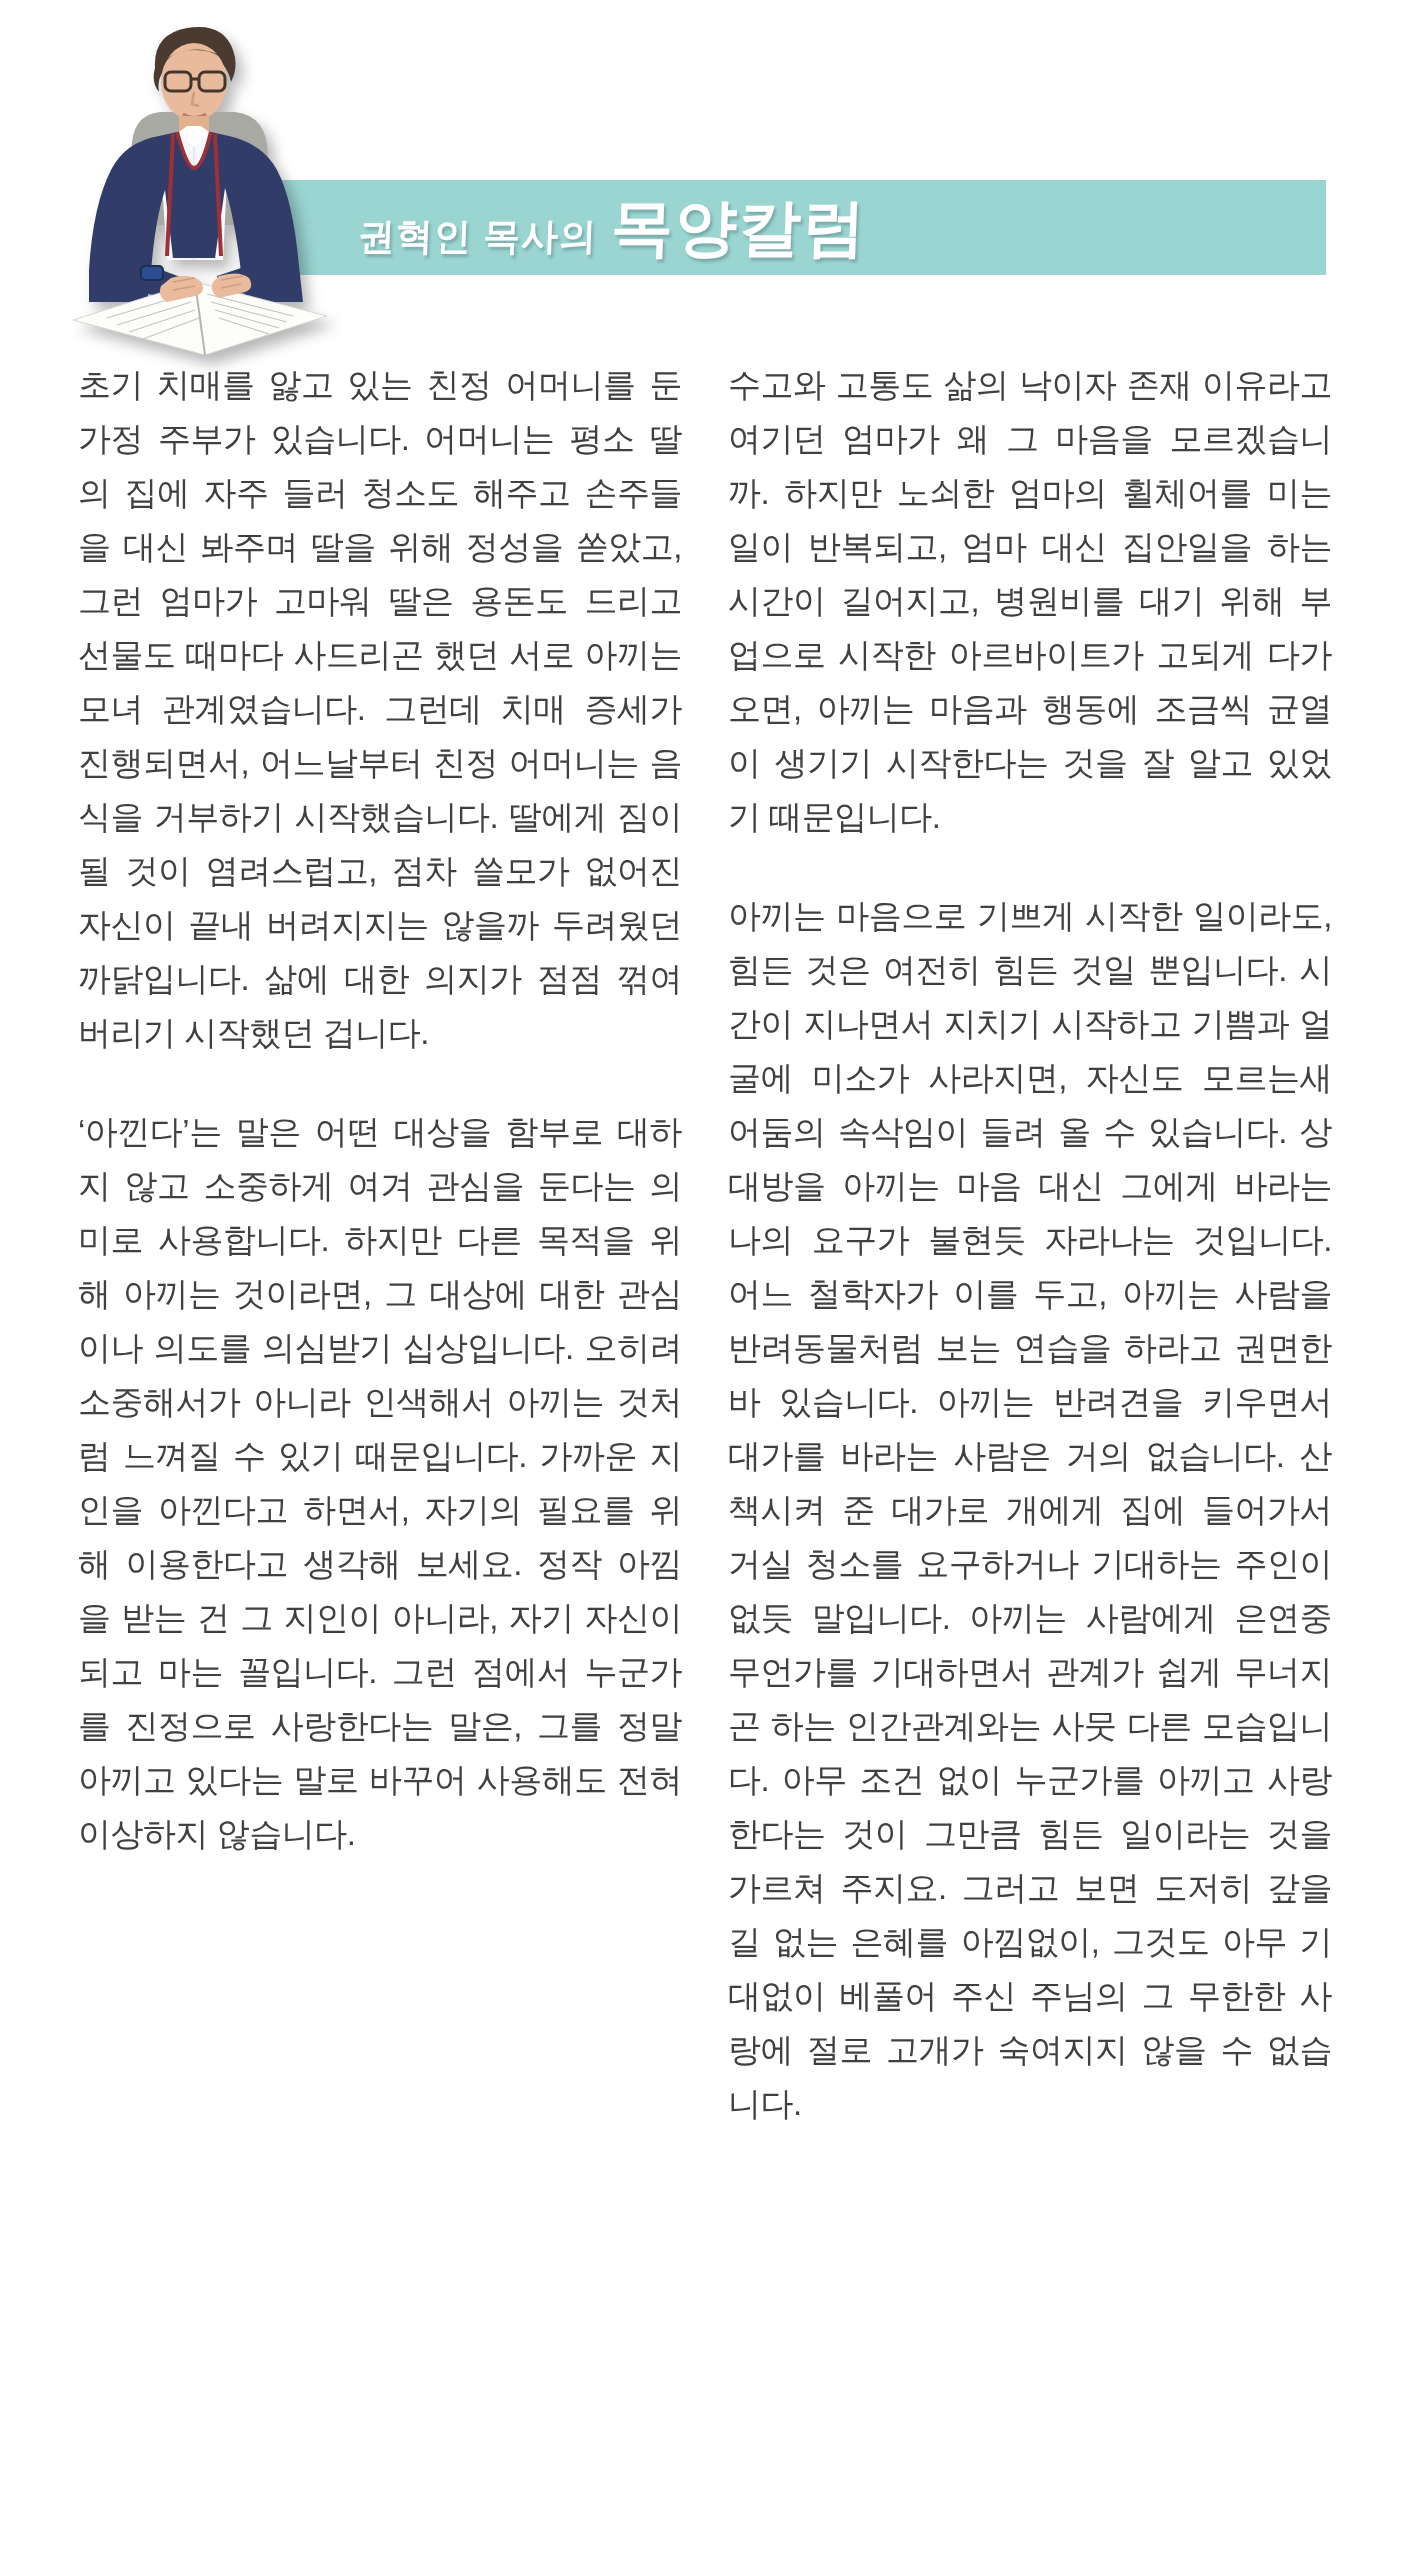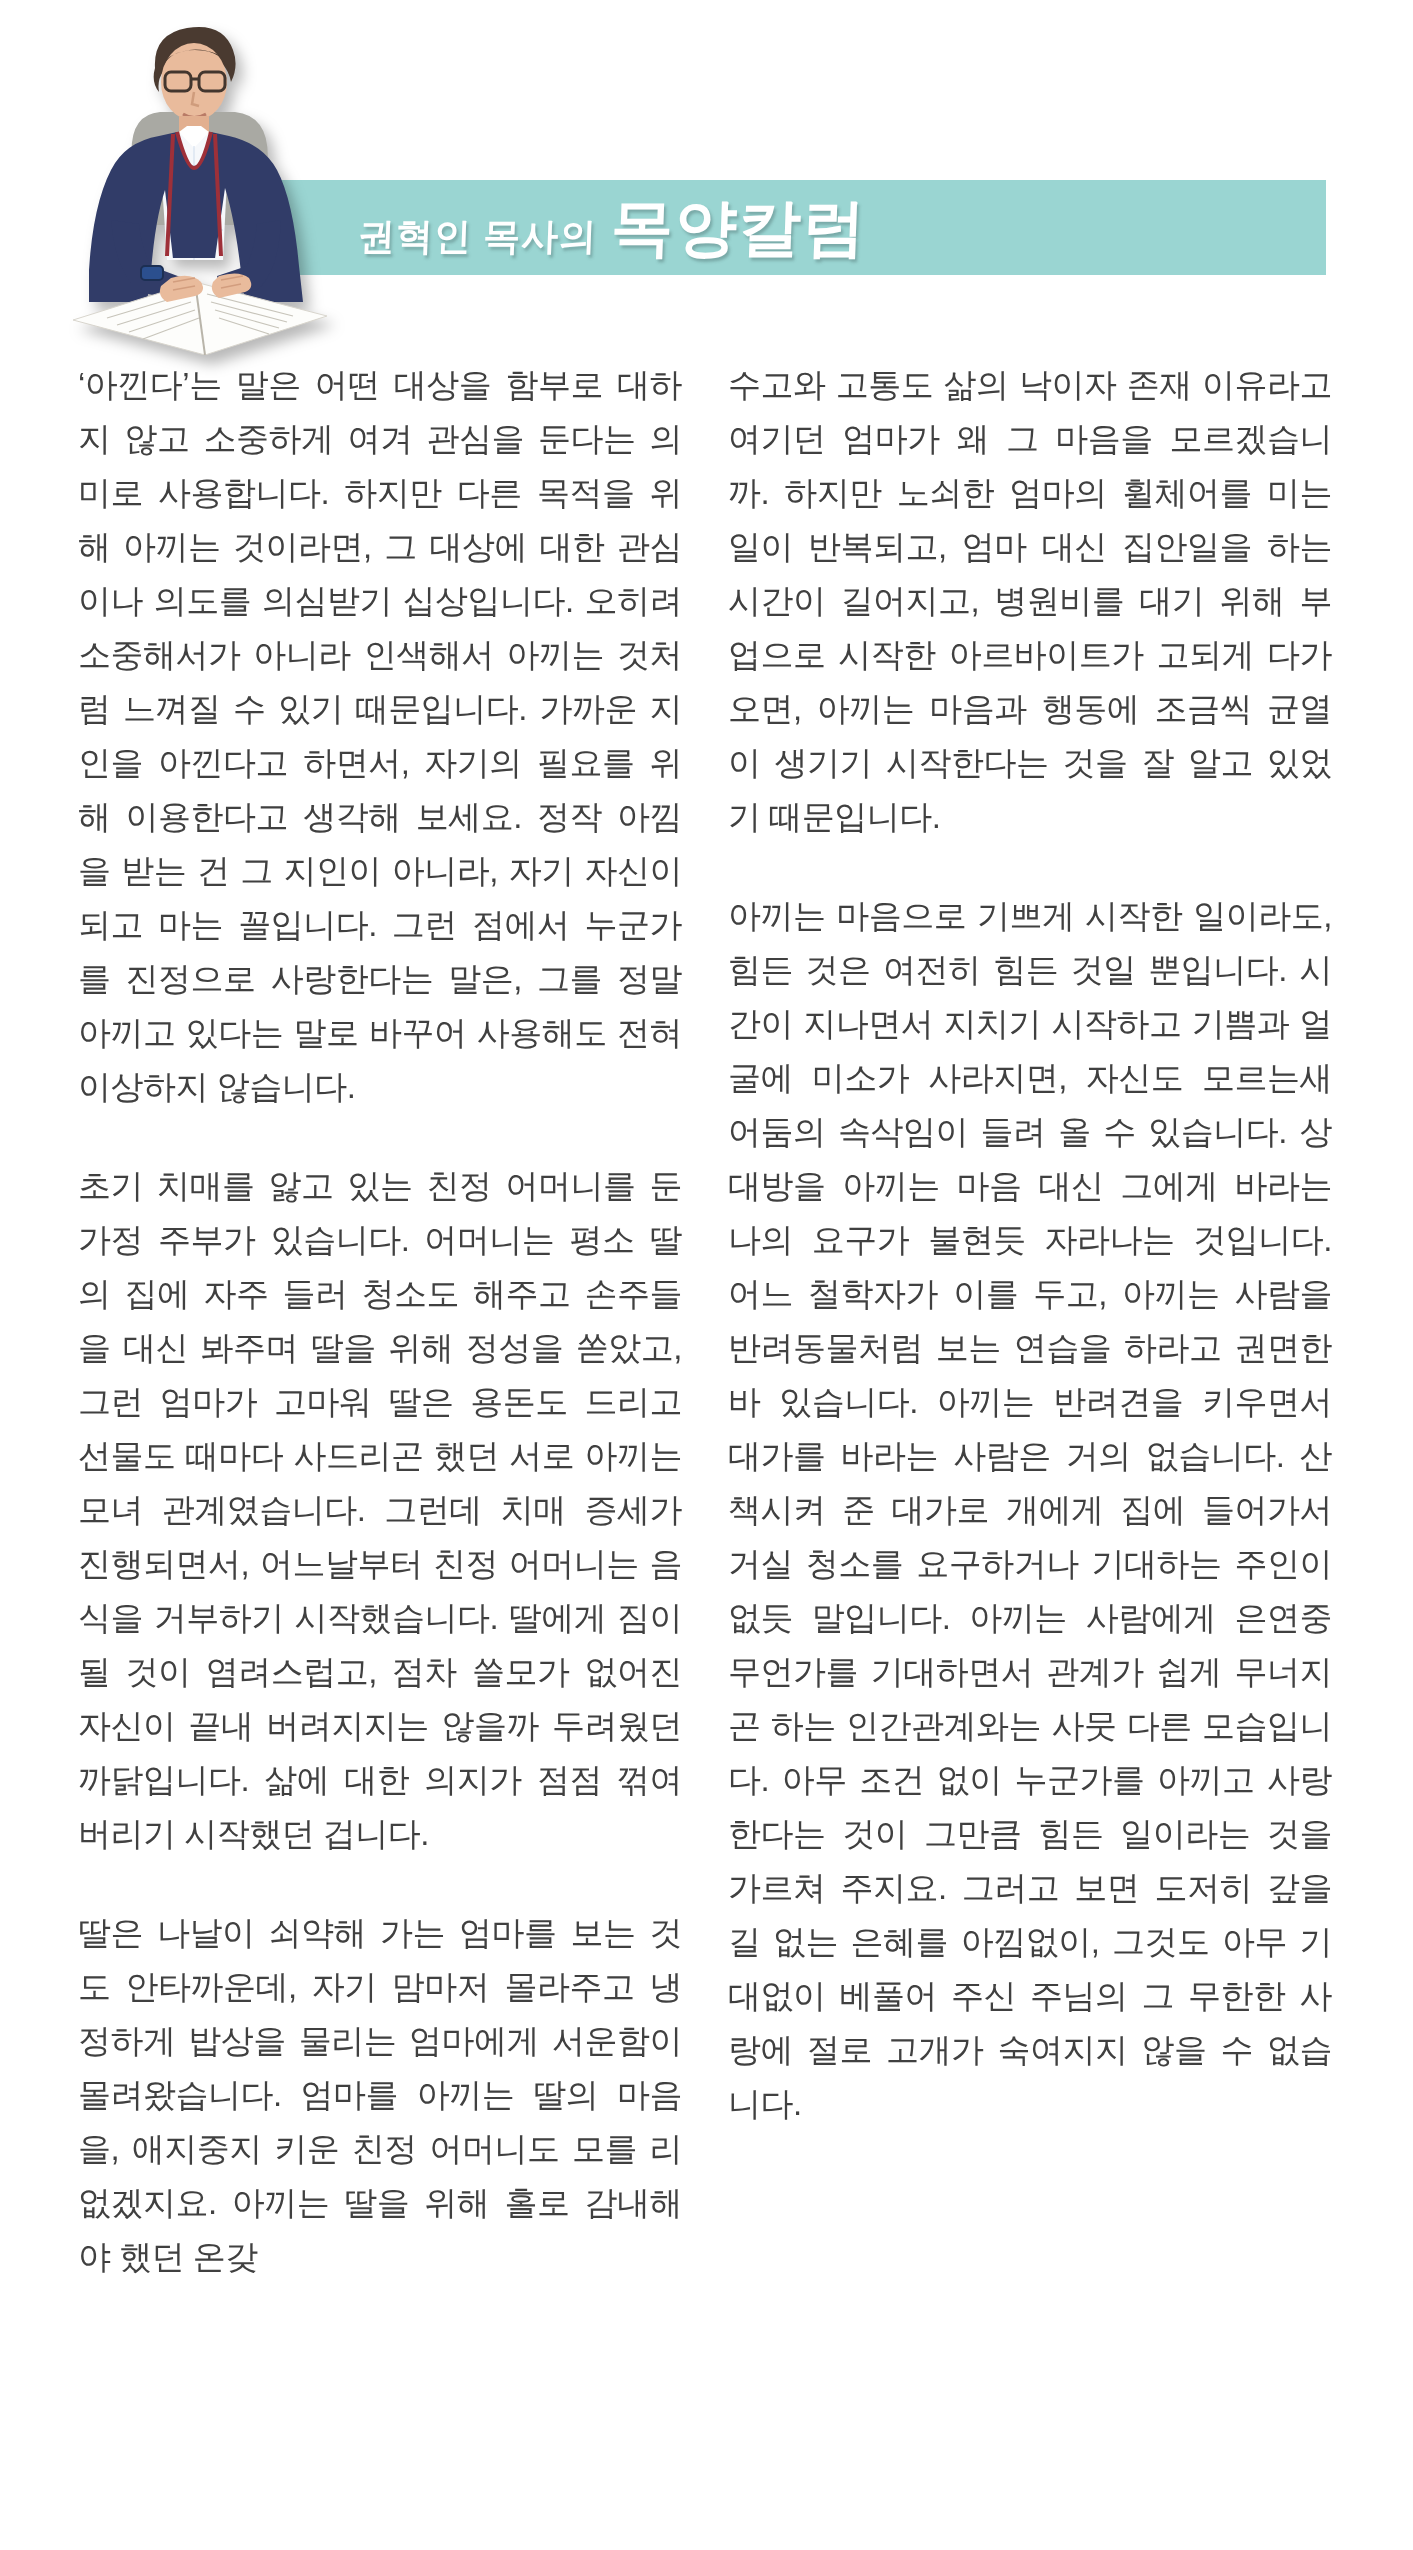--- a/index.html
+++ b/index.html
@@ -130,23 +130,22 @@
     <g stroke="#d29d7e" stroke-width="1.5" fill="none">
       <path d="M118 262 L140 258"></path>
         <path d="M118 270 L140 266"></path>
       <path d="M166 260 L188 256"></path>
         <path d="M166 268 L186 264"></path>
     </g>
   </svg>
 
   <div class="content">
     <div class="col" style="color: rgb(64, 64, 64);">
+      <p>초기 치매를 앓고 있는 친정 어머니를 둔 가정 주부가 있습니다. 어머니는 평소 딸의 집에 자주 들러 청소도 해주고 손주들을 대신 봐주며 딸을 위해 정성을 쏟았고, 그런 엄마가 고마워 딸은 용돈도 드리고 선물도 때마다 사드리곤 했던 서로 아끼는 모녀 관계였습니다. 그런데 치매 증세가 진행되면서, 어느날부터 친정 어머니는 음식을 거부하기 시작했습니다. 딸에게 짐이 될 것이 염려스럽고, 점차 쓸모가 없어진 자신이 끝내 버려지지는 않을까 두려웠던 까닭입니다. 삶에 대한 의지가 점점 꺾여 버리기 시작했던 겁니다.</p>
       <p>‘아낀다’는 말은 어떤 대상을 함부로 대하지 않고 소중하게 여겨 관심을 둔다는 의미로 사용합니다. 하지만 다른 목적을 위해 아끼는 것이라면, 그 대상에 대한 관심이나 의도를 의심받기 십상입니다. 오히려 소중해서가 아니라 인색해서 아끼는 것처럼 느껴질 수 있기 때문입니다. 가까운 지인을 아낀다고 하면서, 자기의 필요를 위해 이용한다고 생각해 보세요. 정작 아낌을 받는 건 그 지인이 아니라, 자기 자신이 되고 마는 꼴입니다. 그런 점에서 누군가를 진정으로 사랑한다는 말은, 그를 정말 아끼고 있다는 말로 바꾸어 사용해도 전혀 이상하지 않습니다.</p>
-      <p>초기 치매를 앓고 있는 친정 어머니를 둔 가정 주부가 있습니다. 어머니는 평소 딸의 집에 자주 들러 청소도 해주고 손주들을 대신 봐주며 딸을 위해 정성을 쏟았고, 그런 엄마가 고마워 딸은 용돈도 드리고 선물도 때마다 사드리곤 했던 서로 아끼는 모녀 관계였습니다. 그런데 치매 증세가 진행되면서, 어느날부터 친정 어머니는 음식을 거부하기 시작했습니다. 딸에게 짐이 될 것이 염려스럽고, 점차 쓸모가 없어진 자신이 끝내 버려지지는 않을까 두려웠던 까닭입니다. 삶에 대한 의지가 점점 꺾여 버리기 시작했던 겁니다.</p>
-      <p>딸은 나날이 쇠약해 가는 엄마를 보는 것도 안타까운데, 자기 맘마저 몰라주고 냉정하게 밥상을 물리는 엄마에게 서운함이 몰려왔습니다. 엄마를 아끼는 딸의 마음을, 애지중지 키운 친정 어머니도 모를 리 없겠지요. 아끼는 딸을 위해 홀로 감내해야 했던 온갖</p>
     </div>
     <div class="col" style="color: rgb(64, 64, 64);">
       <p>수고와 고통도 삶의 낙이자 존재 이유라고 여기던 엄마가 왜 그 마음을 모르겠습니까. 하지만 노쇠한 엄마의 휠체어를 미는 일이 반복되고, 엄마 대신 집안일을 하는 시간이 길어지고, 병원비를 대기 위해 부업으로 시작한 아르바이트가 고되게 다가오면, 아끼는 마음과 행동에 조금씩 균열이 생기기 시작한다는 것을 잘 알고 있었기 때문입니다.</p>
       <p>아끼는 마음으로 기쁘게 시작한 일이라도, 힘든 것은 여전히 힘든 것일 뿐입니다. 시간이 지나면서 지치기 시작하고 기쁨과 얼굴에 미소가 사라지면, 자신도 모르는새 어둠의 속삭임이 들려 올 수 있습니다. 상대방을 아끼는 마음 대신 그에게 바라는 나의 요구가 불현듯 자라나는 것입니다. 어느 철학자가 이를 두고, 아끼는 사람을 반려동물처럼 보는 연습을 하라고 권면한 바 있습니다. 아끼는 반려견을 키우면서 대가를 바라는 사람은 거의 없습니다. 산책시켜 준 대가로 개에게 집에 들어가서 거실 청소를 요구하거나 기대하는 주인이 없듯 말입니다. 아끼는 사람에게 은연중 무언가를 기대하면서 관계가 쉽게 무너지곤 하는 인간관계와는 사뭇 다른 모습입니다. 아무 조건 없이 누군가를 아끼고 사랑한다는 것이 그만큼 힘든 일이라는 것을 가르쳐 주지요. 그러고 보면 도저히 갚을 길 없는 은혜를 아낌없이, 그것도 아무 기대없이 베풀어 주신 주님의 그 무한한 사랑에 절로 고개가 숙여지지 않을 수 없습니다.</p>
     </div>
   </div>
 
 </div>
 
 </body></html>

